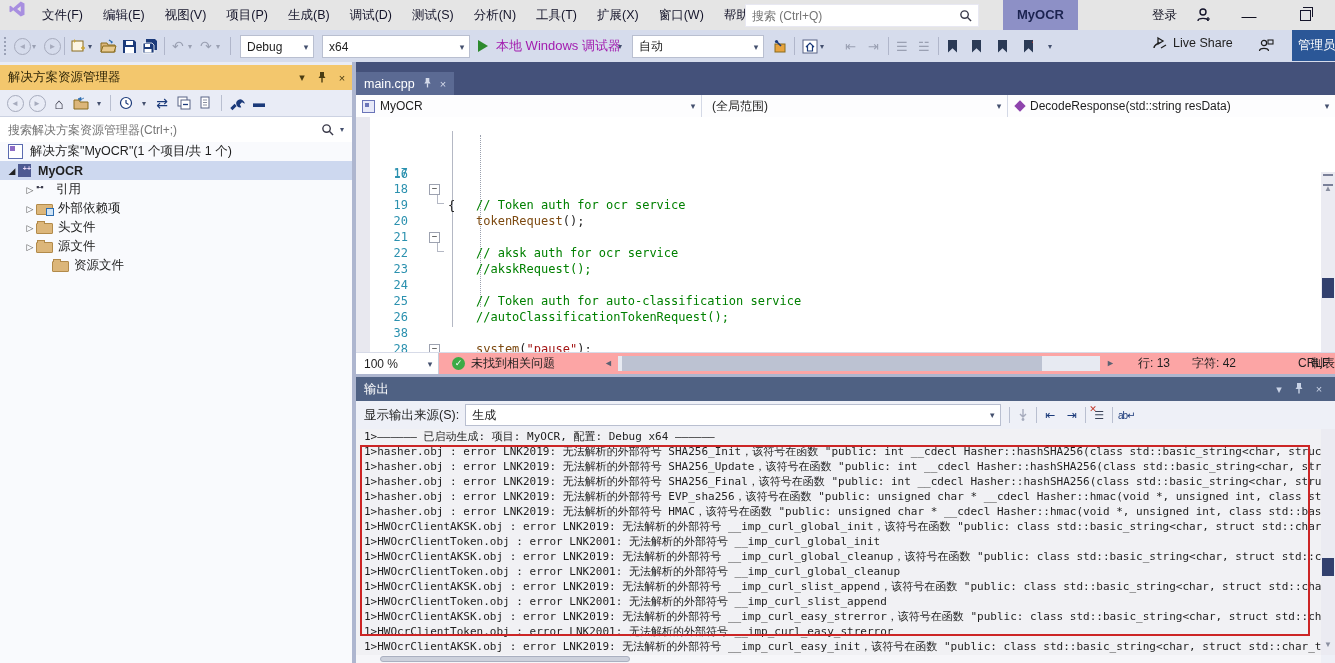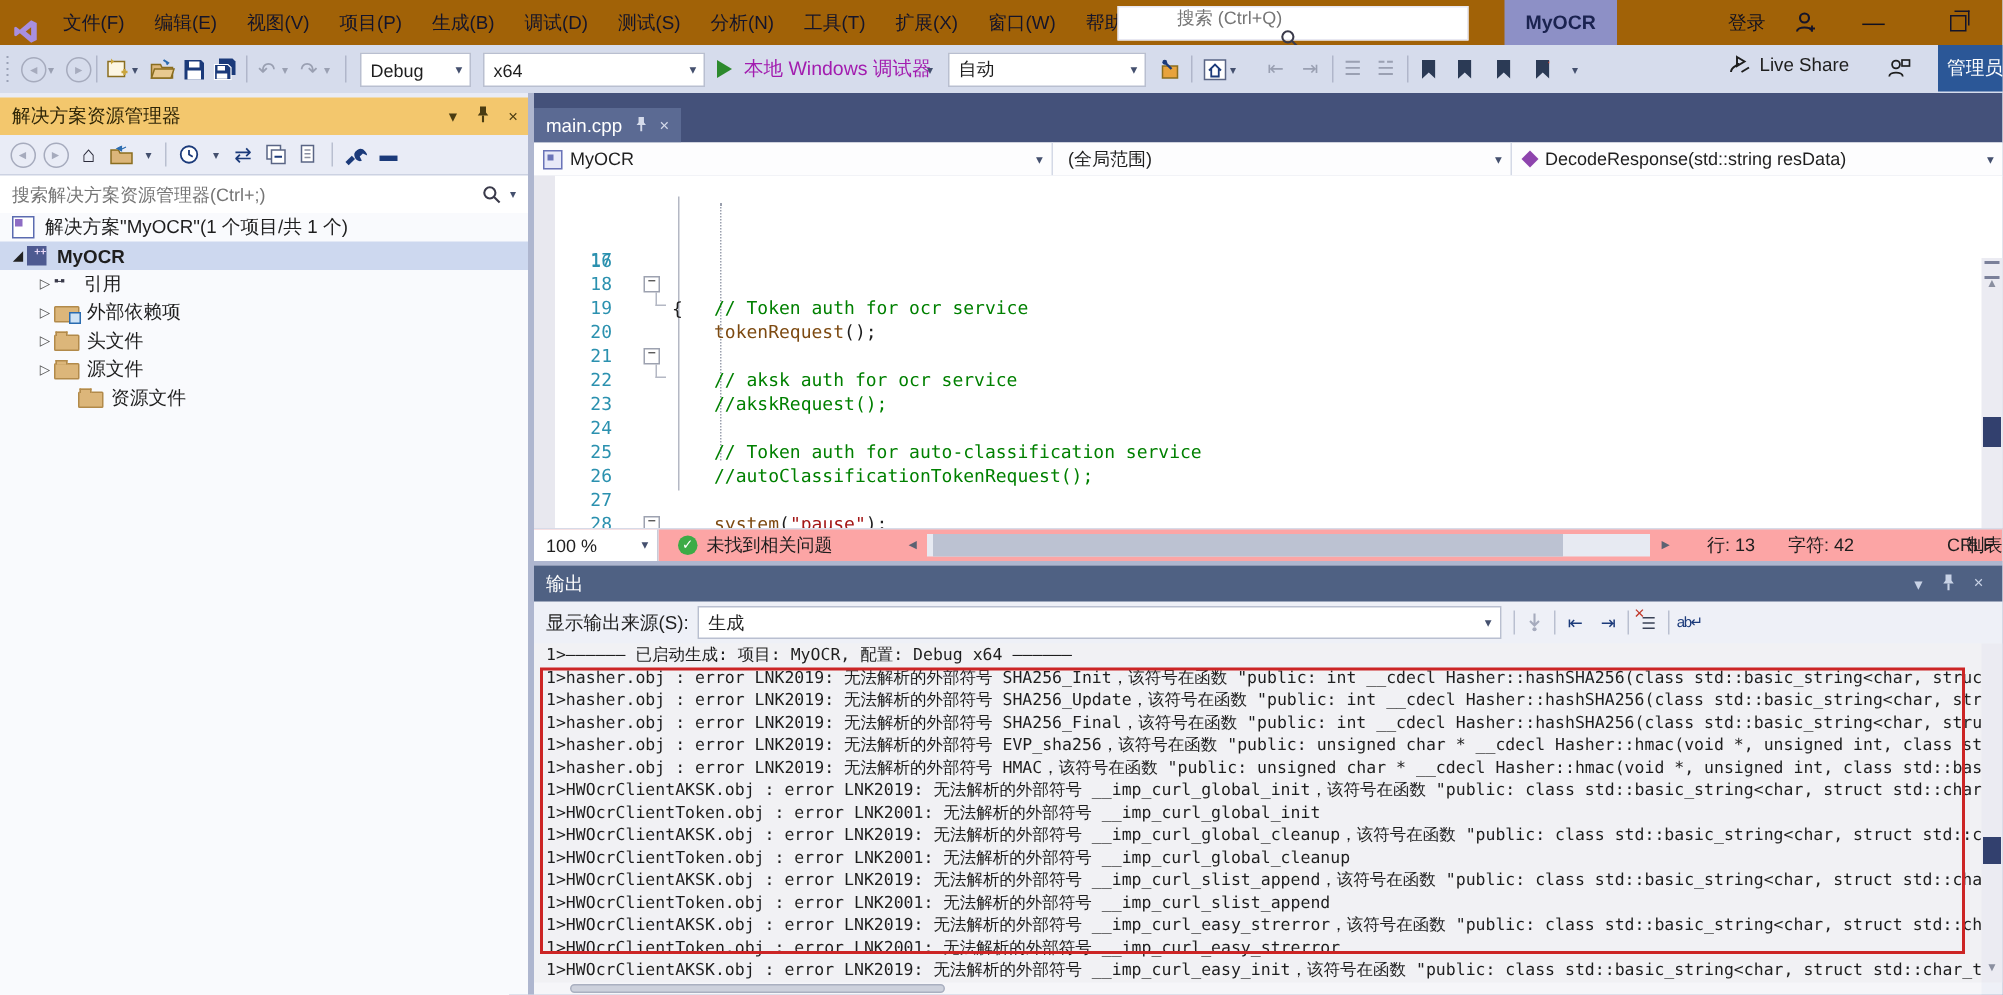--- a/index.html
+++ b/index.html
@@ -1,23 +1,23 @@
 <!DOCTYPE html>
 <html><head>
 <meta charset="utf-8">
 <style>
   html,body{margin:0;padding:0;}
   body{width:1335px;height:663px;overflow:hidden;font-family:"Liberation Sans","DejaVu Sans",sans-serif;-webkit-font-smoothing:antialiased;}
   #app{position:relative;width:1335px;height:663px;background:#aeb6cf;font-size:12.5px;color:#1e1e1e;}
 
   
-  #titlebar{position:absolute;left:0;top:0;width:1335px;height:30px;background:#a16207;display:flex;align-items:flex-end;}
+  #titlebar{position:absolute;left:0;top:0;width:1335px;height:30px;background:#e5e5e5;display:flex;align-items:flex-start;}
   .menu-item{padding:0 10px;color:#14142a;font-size:12.5px;line-height:30px;cursor:default;}
   #vs-logo{margin:0 6px 0 8px;display:flex;align-items:center;}
-  #tb-search{position:absolute;left:745px;top:4px;width:232px;height:21px;background:#fff;border:1px solid #e8e8f2;display:flex;align-items:center;flex-direction:column;}
+  #tb-search{position:absolute;left:745px;top:4px;width:232px;height:21px;background:#fff;border:1px solid #e8e8f2;display:flex;align-items:center;}
   #tb-search input{border:none;outline:none;flex:1;font-size:12px;color:#444;padding:0 6px;font-family:inherit;background:transparent;}
   .mag{width:13px;height:13px;flex:0 0 13px;margin-right:6px;}
   #win-title{position:absolute;left:1003px;top:0;height:30px;padding:0 14px;background:#8d90c6;color:#1b2350;font-weight:bold;line-height:30px;font-size:13px;}
   #sign-in{position:absolute;left:1152px;top:0;height:30px;line-height:30px;color:#101020;}
   #signin-icon{position:absolute;left:1196px;top:7px;}
   .win-btn{position:absolute;top:0;width:34px;height:30px;display:flex;align-items:center;justify-content:center;color:#101020;}
   #btn-min{left:1232px;font-size:15px;}
   #btn-restore{left:1288px;}
   .restore-glyph{width:9px;height:9px;border:1px solid #14142a;position:relative;background:transparent;}
   .restore-glyph::before{content:'';position:absolute;left:2px;top:-4px;width:9px;height:9px;border:1px solid #14142a;border-bottom:none;border-left:none;}
@@ -506,21 +506,21 @@
             <span class="code-text"></span>
           </div>
           <div class="code-line" style="top: 160px;">
             
             <span class="line-num">26</span>
             
             <span class="code-text ind1"><span class="tok-f">system</span><span class="tok-p">(</span><span class="tok-s">"pause"</span><span class="tok-p">);</span></span>
           </div>
           <div class="code-line" style="top: 176px;">
             
-            <span class="line-num">27</span>
+            <span class="line-num">38</span>
             
             
           </div>
           <div class="code-line" style="top: 192px;">
             
             <span class="line-num">28</span>
             
             
           </div>
           <div class="code-line" style="top: 208px;">

